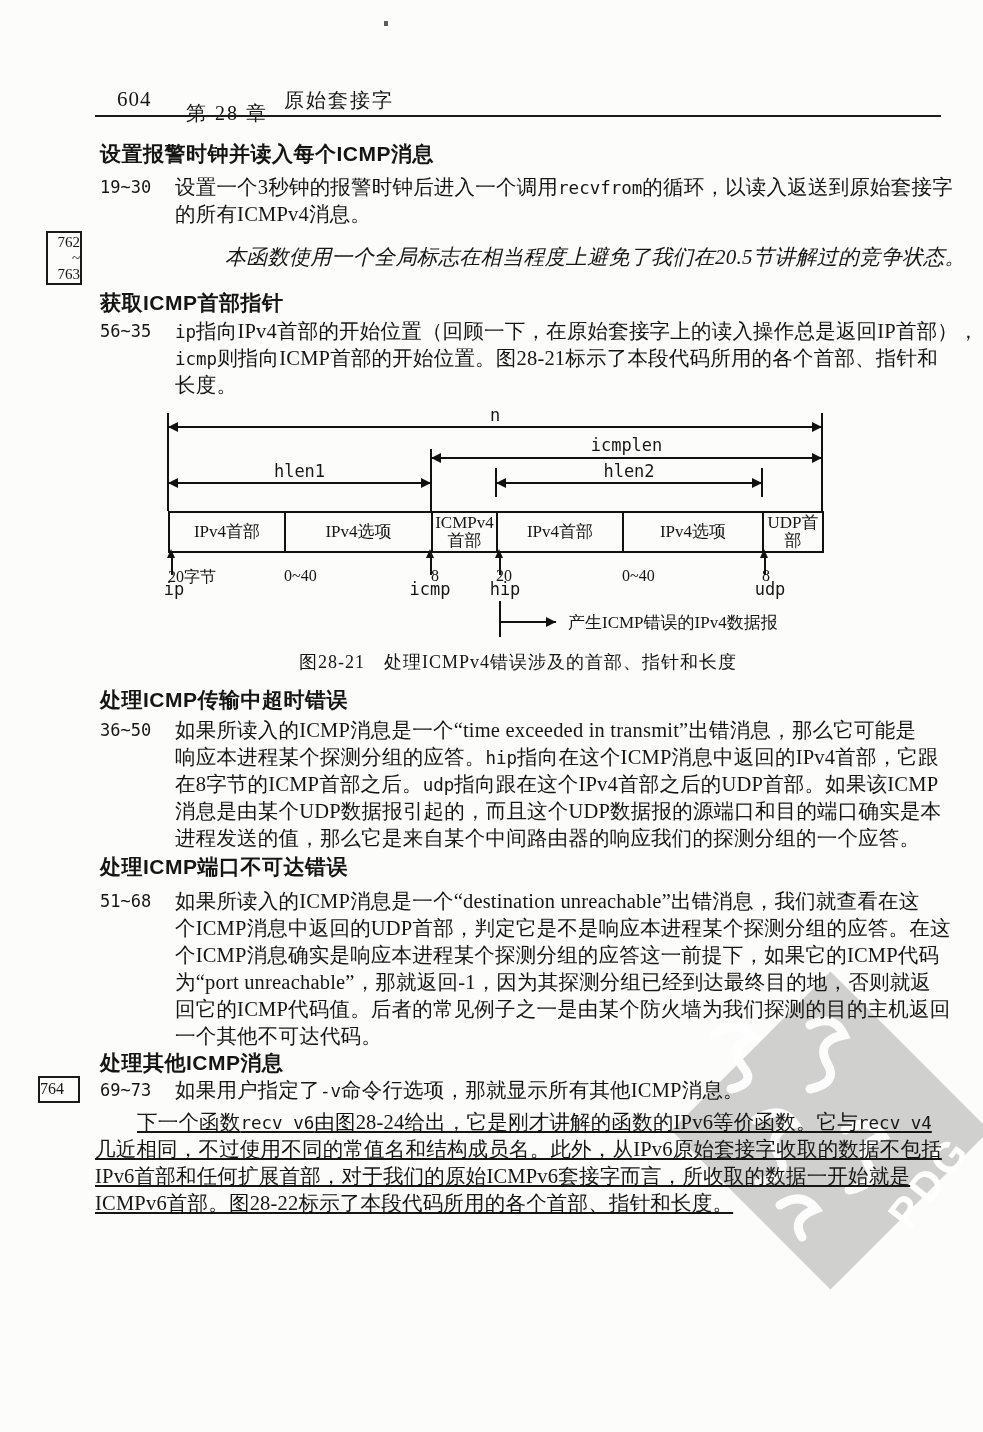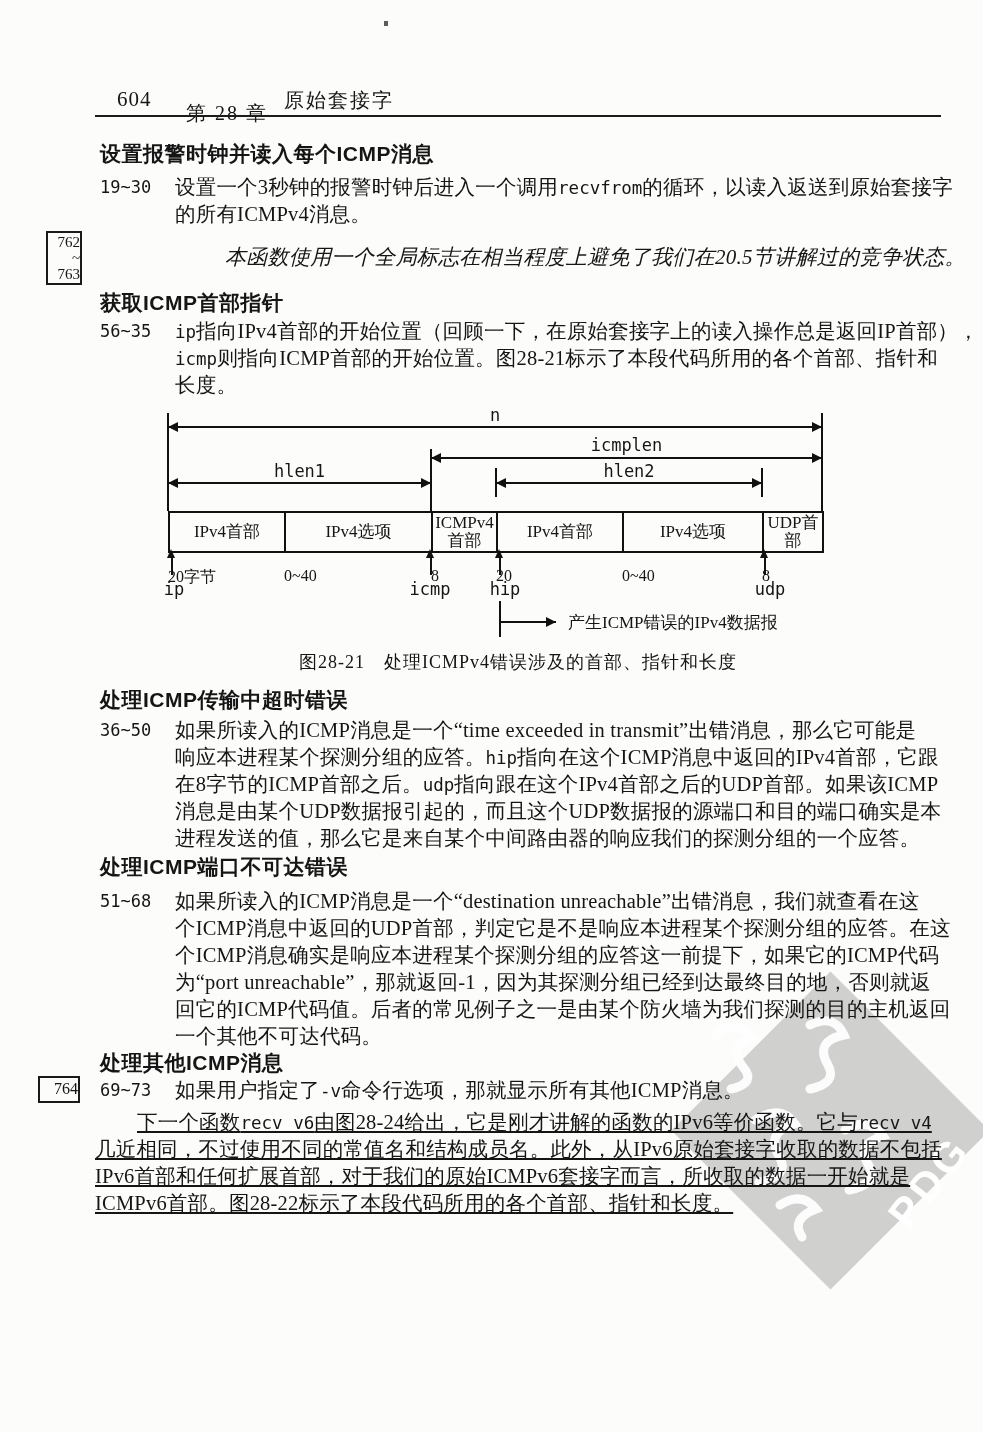--- a/index.html
+++ b/index.html
@@ -25,21 +25,21 @@
   .p6{left:95px;}
   .p6 .lines{margin-left:0;text-decoration:underline;}
   .p6 .ln:first-child{padding-left:42px;}
   .note{position:absolute;left:225px;top:243px;font-size:21px;font-style:italic;
         white-space:nowrap;letter-spacing:.3px;}
 
   
   .mbox1{position:absolute;left:46px;top:231px;width:36px;height:54px;border:2px solid #1a1a1a;
          box-sizing:border-box;text-align:right;font-size:15px;line-height:16px;padding-top:1px;}
   .mbox2{position:absolute;left:38px;top:1076px;width:42px;height:27px;border:2px solid #1a1a1a;
-         box-sizing:border-box;text-align:right;font-size:16px;line-height:22px;}
+         box-sizing:border-box;text-align:left;font-size:16px;line-height:22px;}
 
   
   .fig{position:absolute;left:140px;top:405px;width:712px;height:252px;
        font-family:"DejaVu Sans Mono",monospace;font-size:17px;}
   .mlabel{position:absolute;line-height:17px;text-align:center;}
   .harr{position:absolute;height:2px;background:#111;}
   .harr::before,.harr::after{content:"";position:absolute;top:-4px;width:0;height:0;
        border-top:5px solid transparent;border-bottom:5px solid transparent;}
   .harr::before{left:0;border-right:10px solid #111;}
   .harr::after{right:0;border-left:10px solid #111;}

